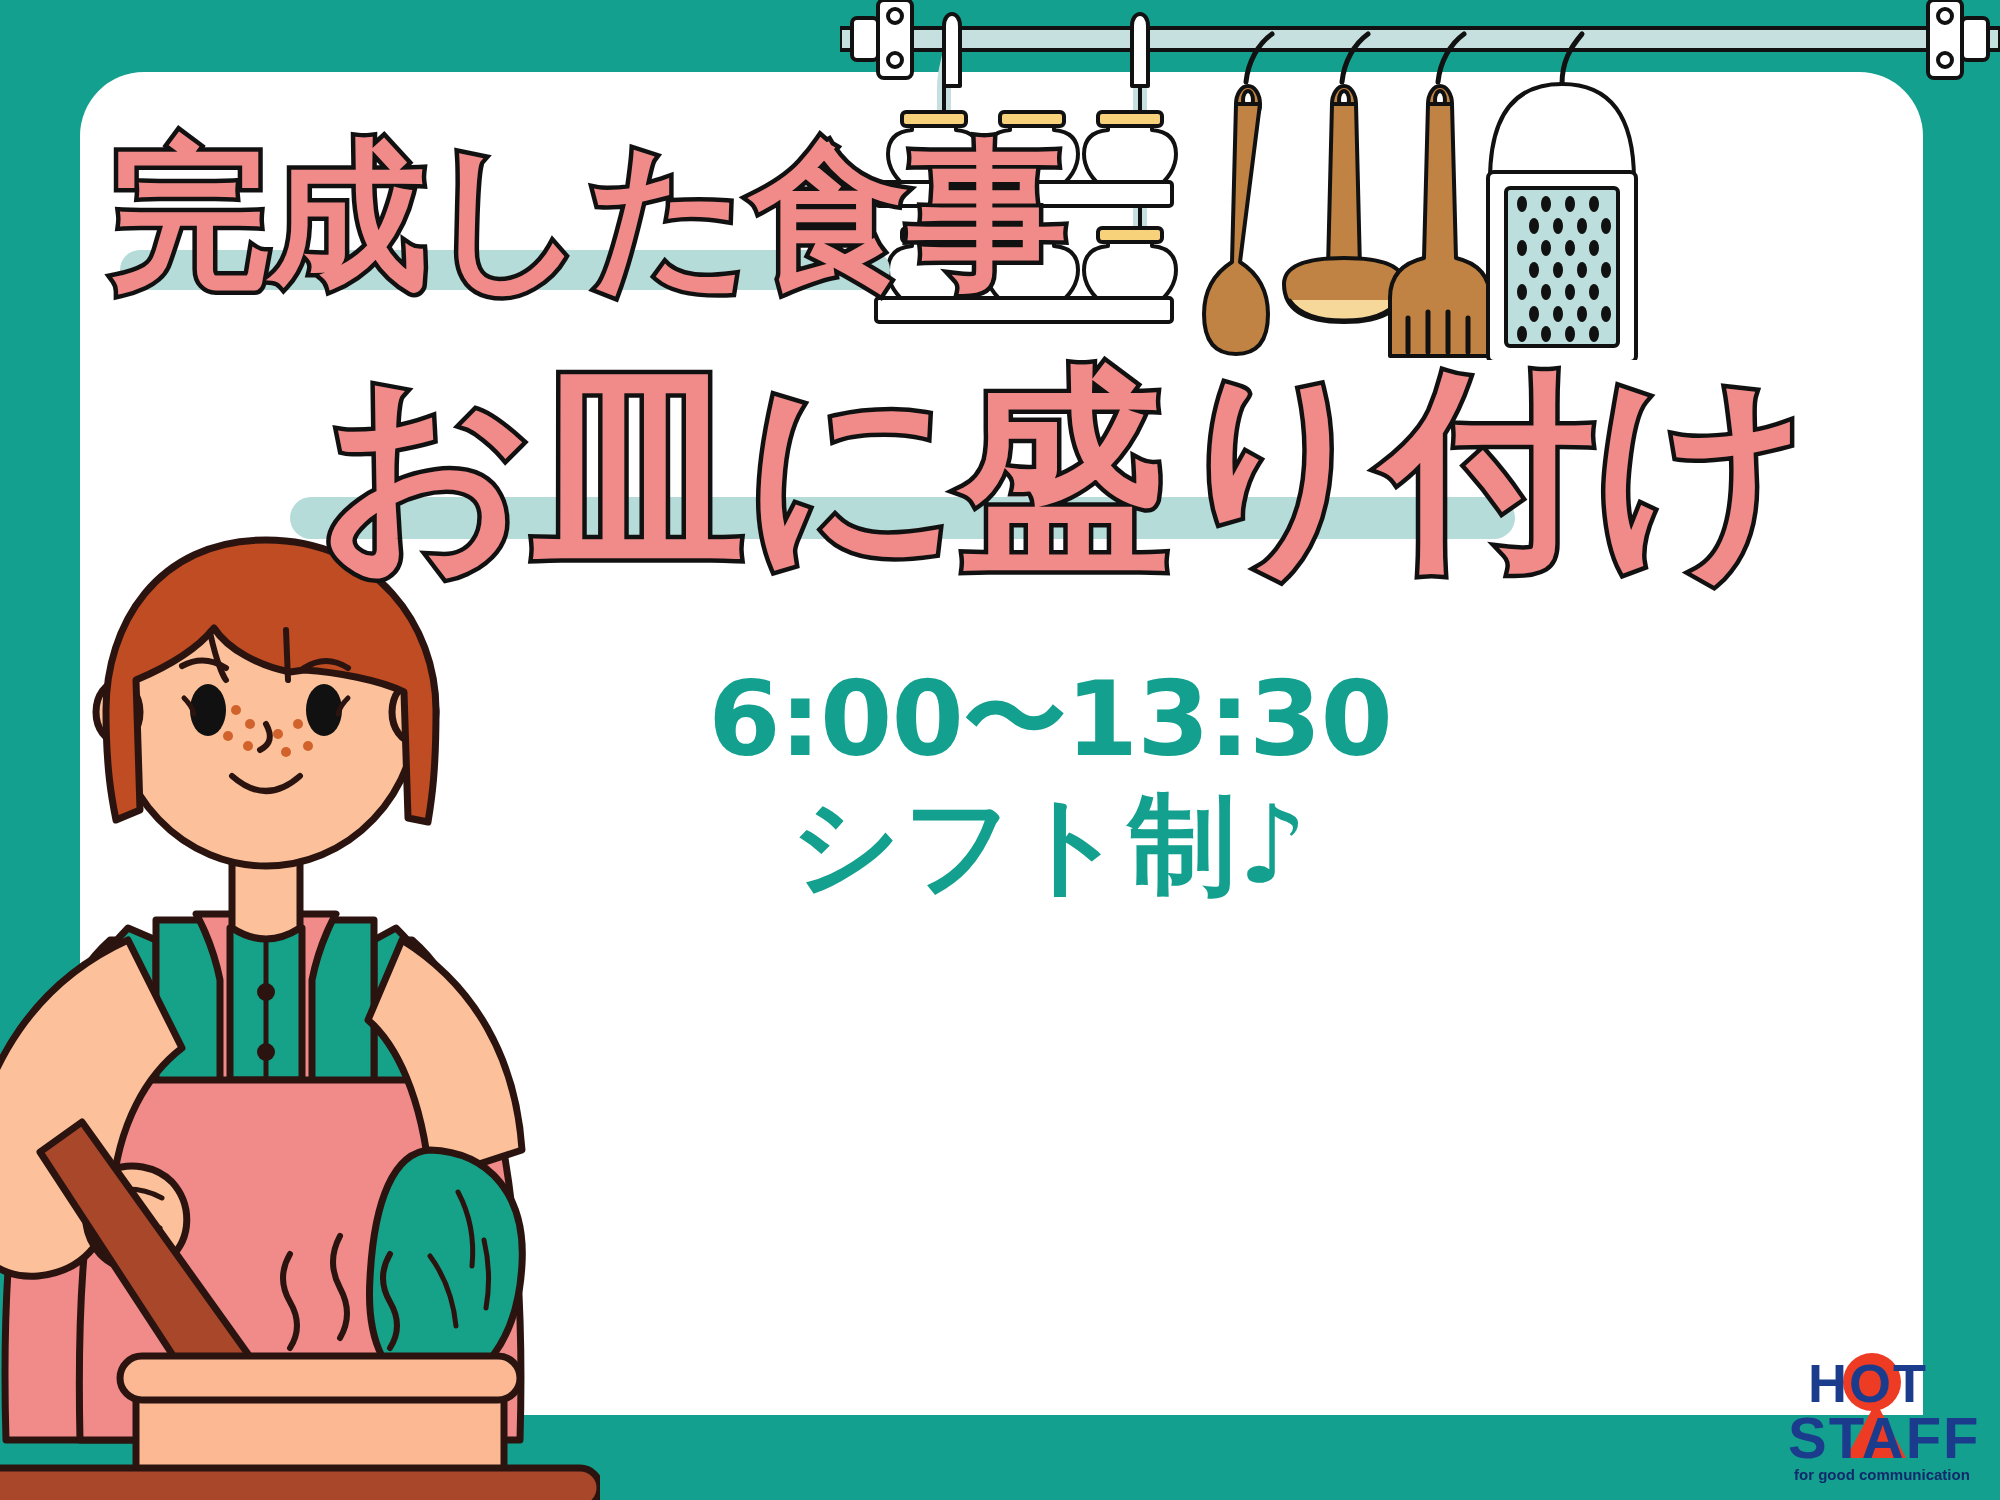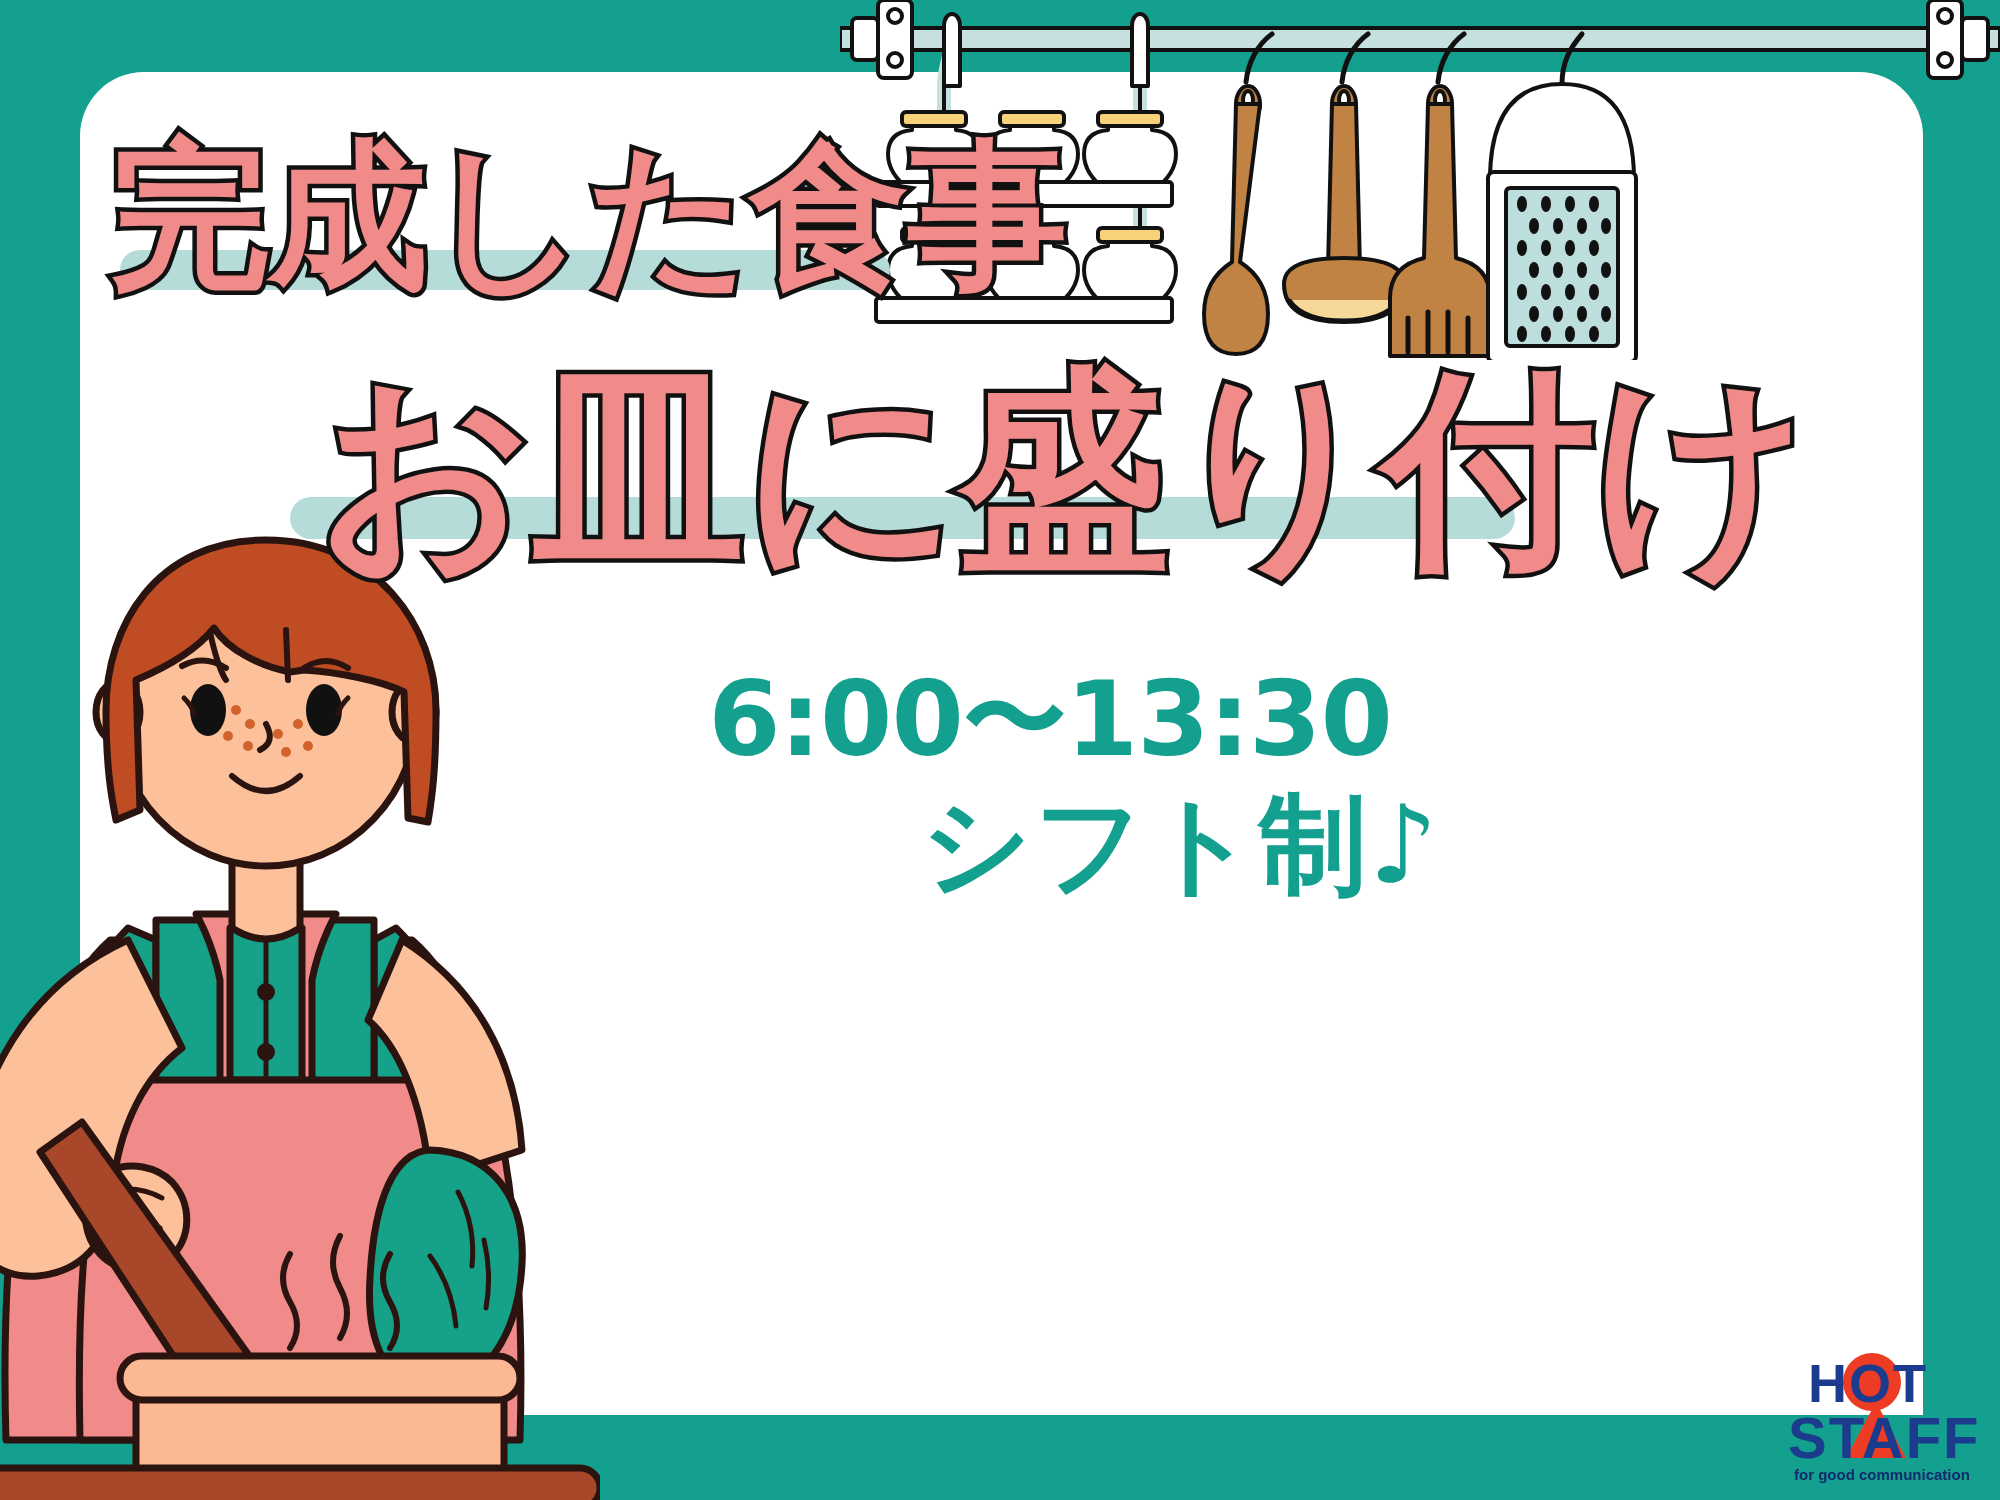--- a/index.html
+++ b/index.html
@@ -46,21 +46,21 @@
     position:absolute;left:660px;top:650px;width:780px;
     text-align:center;
     color:#14a08e;
     font-family:"DejaVu Sans","Liberation Sans",sans-serif;
     font-weight:700;
     margin-top:8px;
   }
   .hours .line{
     font-size:104px;line-height:1.18;letter-spacing:-1px;white-space:nowrap;
   }
-  .hours .line.jp{font-size:108px;letter-spacing:2px;text-align:right;}
+  .hours .line.jp{font-size:108px;letter-spacing:2px;}
 
   
   .logo{
     position:absolute;left:1780px;top:1340px;width:200px;height:150px;
   }
   .logo svg{display:block;}
 
   
   .rail{position:absolute;left:840px;top:0px;width:1160px;height:360px;}
 

